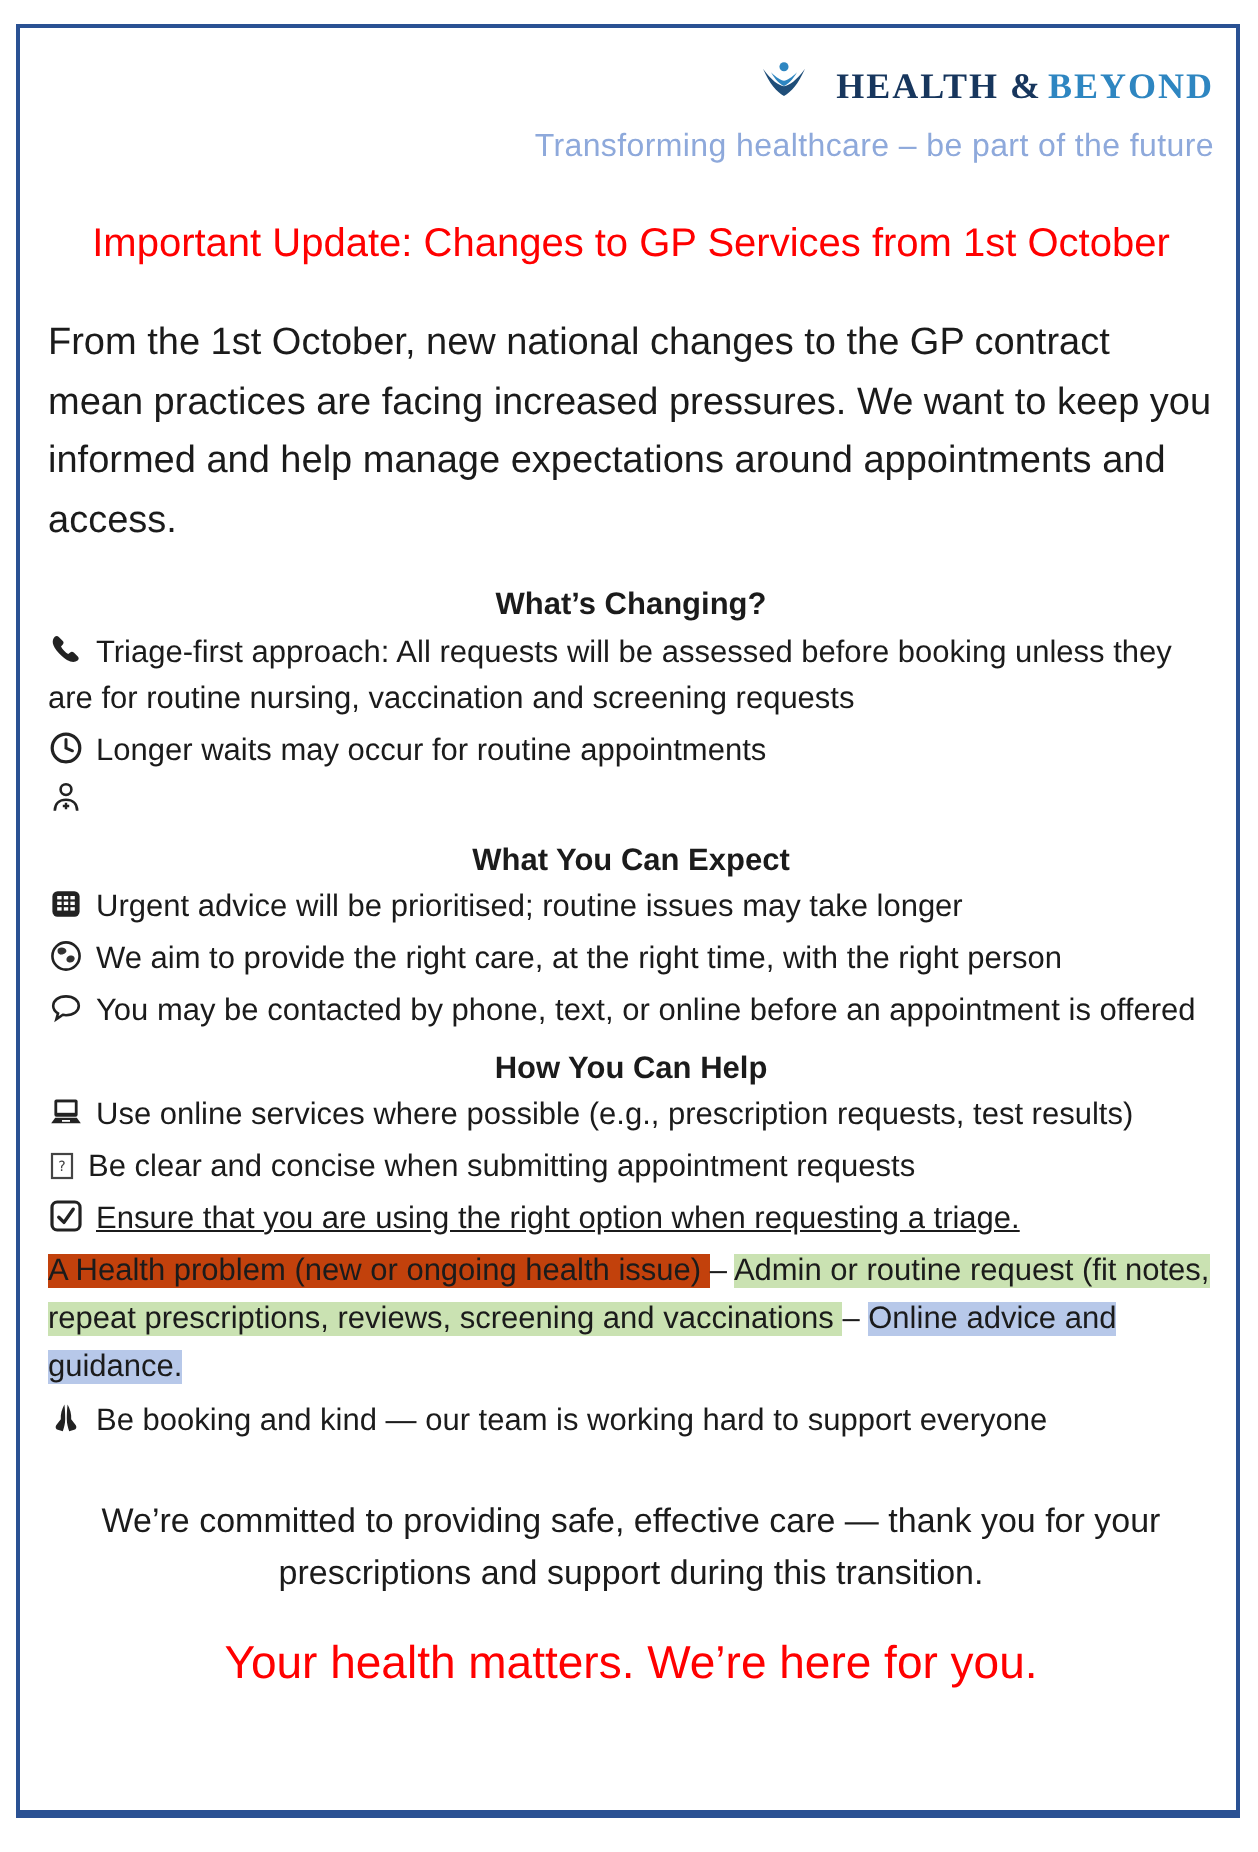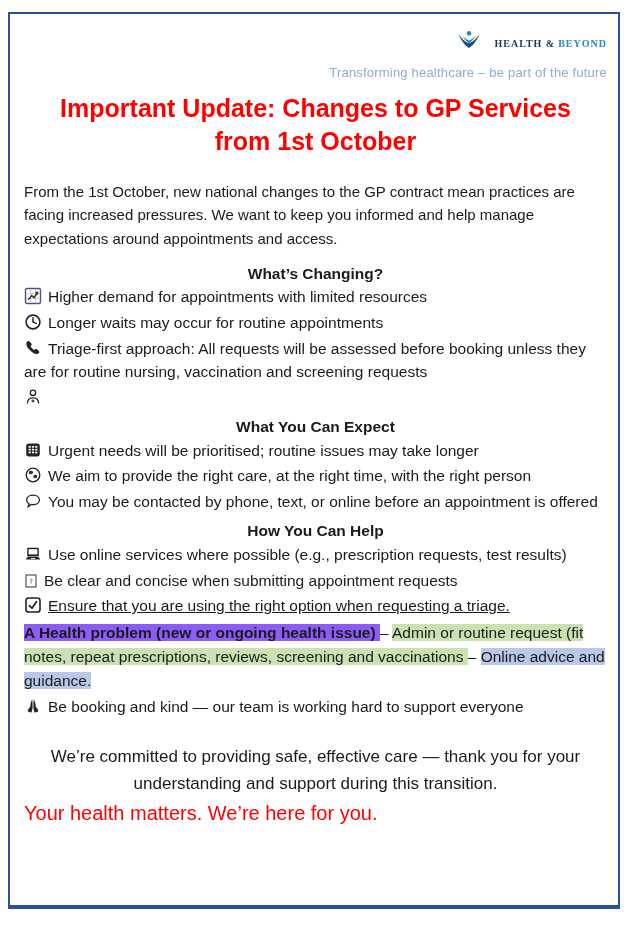--- a/index.html
+++ b/index.html
@@ -9,43 +9,43 @@
   }
   .frame {
     position:absolute; left:8px; top:12px; right:9px; bottom:17px;
     border:2px solid #2A5193; border-bottom-width:4px; pointer-events:none;
   }
   .content { position:absolute; left:24px; right:22px; top:12px; }
 
   
   .header { margin-top:18px; text-align:right; }
   .brand-row { display:flex; justify-content:flex-end; align-items:center; gap:7px; }
-  .brand-text { font-family:"Liberation Serif", serif; font-weight:bold; font-size:10px; letter-spacing:1px; }
+  .brand-text { font-family:"Liberation Serif", serif; font-weight:bold; font-size:18px; letter-spacing:1px; }
   .b1 { color:#17365D; }
   .b2 { color:#2E86C1; margin-left:3px; }
-  .tagline { color:#8EA9DB; font-size:13px; margin-top:9px; letter-spacing:0.2px; }
+  .tagline { color:#8EA9DB; font-size:16px; margin-top:9px; letter-spacing:0.2px; }
 
   
   .title {
-    margin:12px auto 0; max-width:565px; text-align:center;
-    color:#FF0000; font-size:25px; font-weight:bold; line-height:1.32;
+    margin:26px auto 0; max-width:565px; text-align:center;
+    color:#FF0000; font-size:20px; font-weight:normal; line-height:1.32;
   }
 
-  .intro { margin-top:22px; font-size:15px; line-height:1.55; }
+  .intro { margin-top:22px; font-size:19px; line-height:1.55; }
 
   .sec-heading { font-weight:bold; font-size:15.5px; margin:9px 0 2px;text-align:center; }
   .item { margin:2.5px 0; font-size:15.5px; line-height:1.5; }
   .ic { display:inline-block; vertical-align:-3px; margin-right:6px; line-height:0; }
   .ic svg { display:inline-block; }
   .u { text-decoration:underline;margin-top:20px; }
 
   .hl-par { margin:3px 0 2px; font-size:15.5px; line-height:1.55; }
 
   .closing { margin:26px auto 0; max-width:540px; text-align:center; font-size:17px; line-height:1.55; }
-  .footer-red { margin-top:5px; color:#FF0000; font-size:20px; }
+  .footer-red { margin-top:17px; text-align:center; color:#FF0000; font-size:23px; }
 </style>
 </head>
 <body>
 
 <div class="frame"></div>
 
 <div class="content">
 
   <div class="header">
     <div class="brand-row">
@@ -60,46 +60,36 @@
     </div>
     <div class="tagline">Transforming healthcare – be part of the future</div>
   </div>
 
   <div class="title">Important Update: Changes to GP Services from 1st October</div>
 
   <p class="intro">From the 1st October, new national changes to the GP contract mean practices are facing increased pressures. We want to keep you informed and help manage expectations around appointments and access.</p>
 
   <p class="sec-heading">What’s Changing?</p>
 
+
   <p class="item">
     <span class="ic">
       <svg width="18" height="18" viewBox="0 0 18 18">
-        <rect x="1.5" y="1.5" width="15" height="15" rx="1.5" fill="none" stroke="#55517e" stroke-width="1.4"></rect>
-        <path d="M6.6 2 V16 M11.4 2 V16 M2 6.6 H16 M2 11.4 H16" stroke="#b9b3d6" stroke-width="0.7"></path>
-        <path d="M4.2 12.8 L7.8 8.6 L10 10.6 L13.8 5.2" fill="none" stroke="#333" stroke-width="1.5"></path>
-        <path d="M13.8 5.2 l-2.6 0.3 M13.8 5.2 l-0.3 2.6" stroke="#333" stroke-width="1.2"></path>
+        <path d="M3.4 2.4 C1.9 3.9 1.6 6.6 5.6 10.8 C9.6 15 12.8 15.8 14.8 14.3 C15.5 13.8 15.5 12.9 14.9 12.3 L12.9 10.3 C12.4 9.8 11.6 9.8 11.1 10.2 L10.1 11 C8.8 10.2 7.2 8.6 6.5 7.2 L7.4 6.2 C7.9 5.7 7.9 5 7.4 4.5 L5.4 2.5 C4.8 1.9 4 1.9 3.4 2.4 Z" fill="#222"></path>
       </svg>
-    </span><span>Higher demand for appointments with limited resources</span>
+    </span><span>Triage-first approach: All requests will be assessed before booking unless they are for routine nursing, vaccination and screening requests</span>
   </p>
 
   <p class="item">
     <span class="ic">
       <svg width="18" height="18" viewBox="0 0 18 18">
         <circle cx="9" cy="9" r="6.9" fill="none" stroke="#222" stroke-width="1.6"></circle>
         <path d="M9 4.8 V9 L12.2 10.4" fill="none" stroke="#222" stroke-width="1.5" stroke-linecap="round"></path>
       </svg>
     </span><span>Longer waits may occur for routine appointments</span>
-  </p>
-
-  <p class="item">
-    <span class="ic">
-      <svg width="18" height="18" viewBox="0 0 18 18">
-        <path d="M3.4 2.4 C1.9 3.9 1.6 6.6 5.6 10.8 C9.6 15 12.8 15.8 14.8 14.3 C15.5 13.8 15.5 12.9 14.9 12.3 L12.9 10.3 C12.4 9.8 11.6 9.8 11.1 10.2 L10.1 11 C8.8 10.2 7.2 8.6 6.5 7.2 L7.4 6.2 C7.9 5.7 7.9 5 7.4 4.5 L5.4 2.5 C4.8 1.9 4 1.9 3.4 2.4 Z" fill="#222"></path>
-      </svg>
-    </span><span>Triage-first approach: All requests will be assessed before booking unless they are for routine nursing, vaccination and screening requests</span>
   </p>
 
   <p class="item">
     <span class="ic">
       <svg width="18" height="18" viewBox="0 0 18 18">
         <circle cx="9" cy="4.8" r="2.7" fill="none" stroke="#222" stroke-width="1.3"></circle>
         <path d="M3.4 15.4 C3.4 11.6 5.9 9.9 9 9.9 C12.1 9.9 14.6 11.6 14.6 15.4" fill="none" stroke="#222" stroke-width="1.3"></path>
         <path d="M9 11.4 v3.2 M7.4 13 h3.2" stroke="#222" stroke-width="1.2"></path>
       </svg>
     </span>
@@ -117,21 +107,21 @@
             <rect x="7.9" y="5" width="2.2" height="1.7"></rect>
             <rect x="11.2" y="5" width="2.2" height="1.7"></rect>
           <rect x="4.6" y="7.8" width="2.2" height="1.7"></rect>
             <rect x="7.9" y="7.8" width="2.2" height="1.7"></rect>
             <rect x="11.2" y="7.8" width="2.2" height="1.7"></rect>
           <rect x="4.6" y="10.6" width="2.2" height="1.7"></rect>
             <rect x="7.9" y="10.6" width="2.2" height="1.7"></rect>
             <rect x="11.2" y="10.6" width="2.2" height="1.7"></rect>
         </g>
       </svg>
-    </span><span>Urgent needs will be prioritised; routine issues may take longer</span>
+    </span><span>Urgent advice will be prioritised; routine issues may take longer</span>
   </p>
 
   <p class="item">
     <span class="ic">
       <svg width="18" height="18" viewBox="0 0 18 18">
         <circle cx="9" cy="9" r="6.8" fill="none" stroke="#222" stroke-width="1.3"></circle>
         <path d="M5 5.4 C6.5 4.3 8.6 4.7 9.1 6 C9.6 7.3 8 8.1 6.8 8.3 C5.2 8.5 4.3 6.9 5 5.4 Z" fill="#333"></path>
         <path d="M10.4 9 C12 8.4 13.6 9.3 13.3 10.6 C13 11.9 11.3 12.7 10 12 C8.8 11.4 9.1 9.5 10.4 9 Z" fill="#333"></path>
       </svg>
     </span><span>We aim to provide the right care, at the right time, with the right person</span>
@@ -169,28 +159,28 @@
 
   <p class="item">
     <span class="ic">
       <svg width="18" height="18" viewBox="0 0 18 18">
         <rect x="2" y="2" width="14" height="14" rx="2.6" fill="none" stroke="#222" stroke-width="1.6"></rect>
         <path d="M5.4 9.6 L8 12.2 L12.6 5.6" fill="none" stroke="#222" stroke-width="1.7" stroke-linecap="round" stroke-linejoin="round"></path>
       </svg>
     </span><span class="u">Ensure that you are using the right option when requesting a triage.</span>
   </p>
 
-  <p class="hl-par"><span style="background: #8b5cf6; font-weight: bold;"> A Health problem (new or ongoing health issue) </span><span>– </span><span style="background: rgb(202, 226, 178);">Admin or routine request (fit notes, repeat prescriptions, reviews, screening and vaccinations </span><span>– </span><span style="background: rgb(183, 200, 233);">Online advice and guidance.</span></p>
+  <p class="hl-par"><span style="background: #c2410c;"> A Health problem (new or ongoing health issue) </span><span>– </span><span style="background: rgb(202, 226, 178);">Admin or routine request (fit notes, repeat prescriptions, reviews, screening and vaccinations </span><span>– </span><span style="background: rgb(183, 200, 233);">Online advice and guidance.</span></p>
 
   <p class="item">
     <span class="ic">
       <svg width="18" height="18" viewBox="0 0 18 18">
         <path d="M8.2 2.2 C7 4.4 6.2 7 6.4 9.6 L4.1 12.6 C3.5 13.5 3.9 14.6 4.9 14.9 L7.4 15.6 C8 14 8.6 11.8 8.6 9.5 C8.6 7 8.5 4.4 8.2 2.2 Z" fill="#222"></path>
         <path d="M9.8 2.2 C11 4.4 11.8 7 11.6 9.6 L13.9 12.6 C14.5 13.5 14.1 14.6 13.1 14.9 L10.6 15.6 C10 14 9.4 11.8 9.4 9.5 C9.4 7 9.5 4.4 9.8 2.2 Z" fill="#222"></path>
       </svg>
     </span><span>Be booking and kind — our team is working hard to support everyone</span>
   </p>
 
-  <p class="closing">We’re committed to providing safe, effective care — thank you for your understanding and support during this transition.</p>
+  <p class="closing">We’re committed to providing safe, effective care — thank you for your prescriptions and support during this transition.</p>
 
   <p class="footer-red">Your health matters. We’re here for you.</p>
 
 </div>
 
 </body></html>

